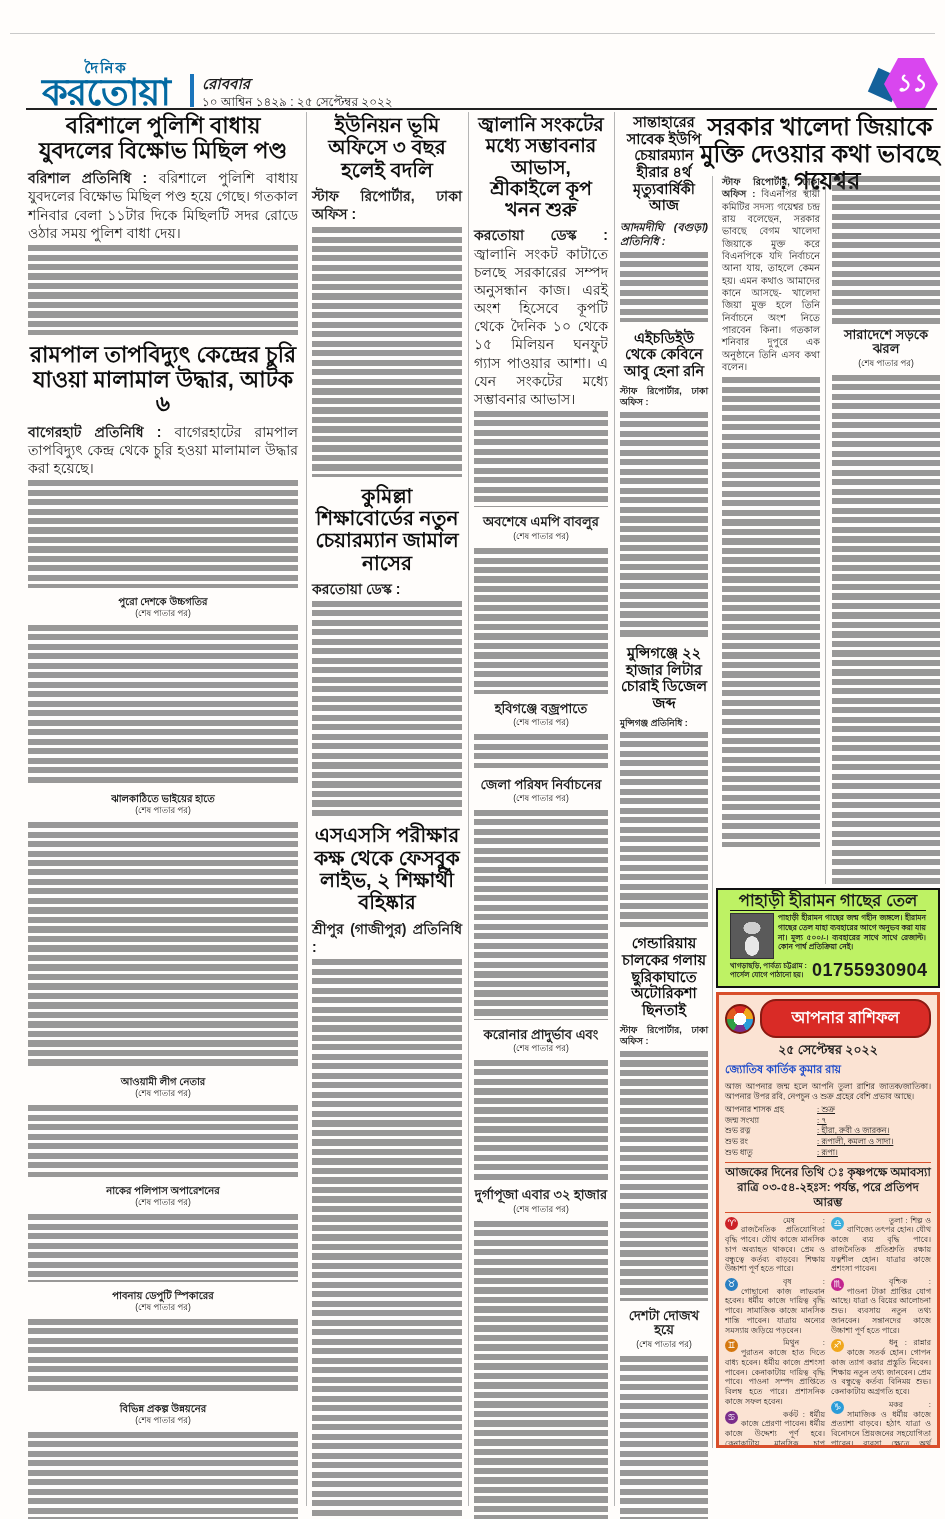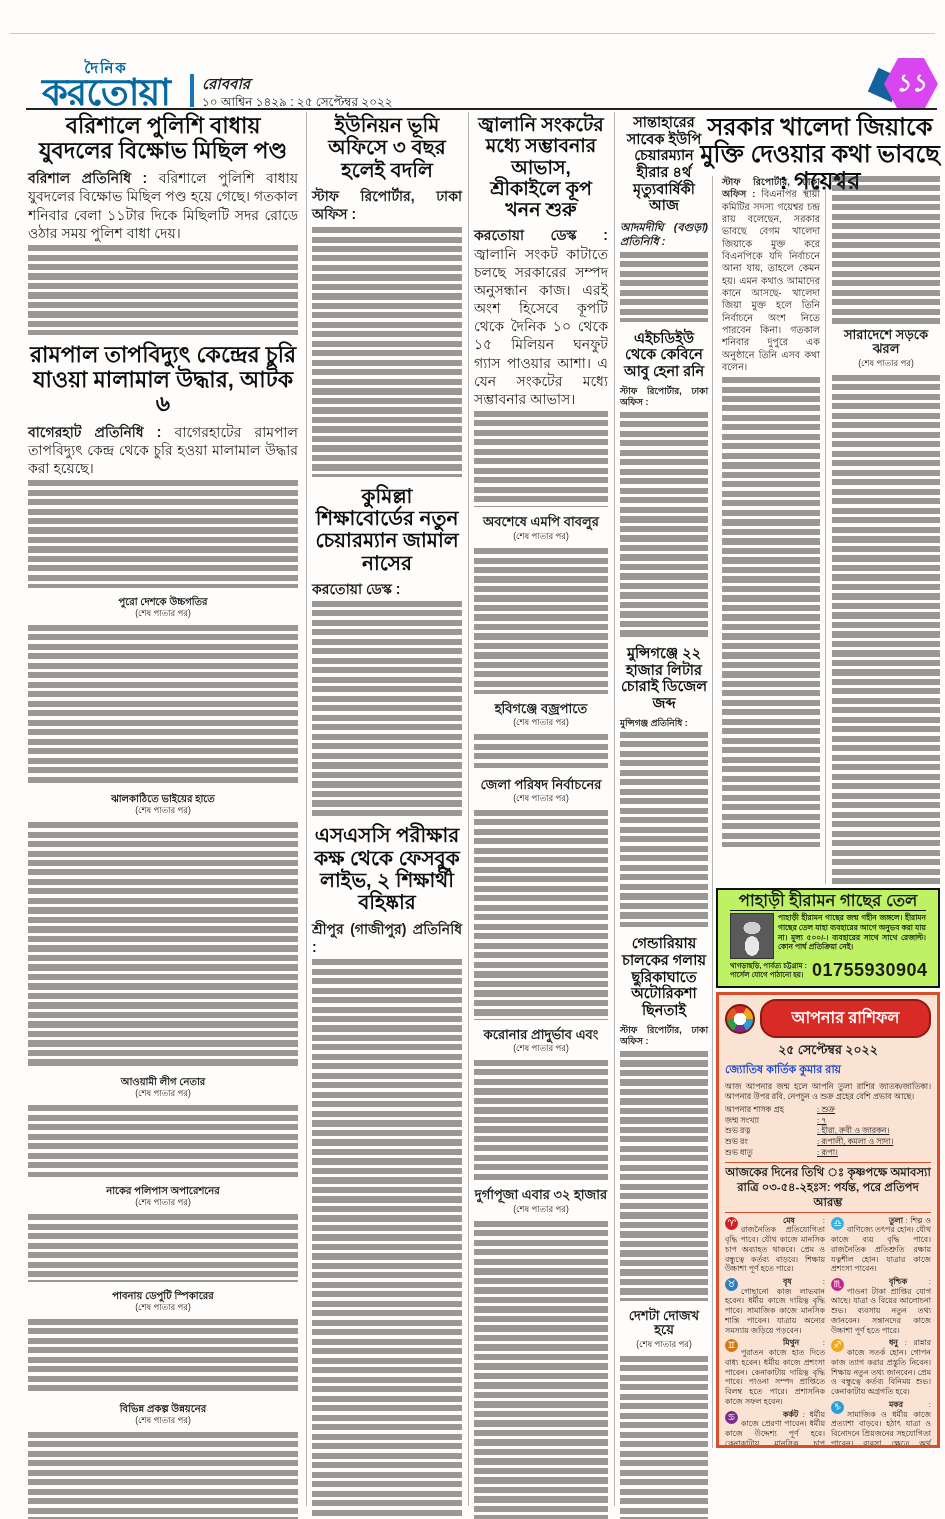--- a/index.html
+++ b/index.html
@@ -61,21 +61,21 @@
   .rf-intro{font-size:8px;line-height:1.3;text-align:justify;}
   .rf-attrs{font-size:8px;margin:2px 0;}
   .rf-row{display:flex;line-height:1.35;}
   .rf-l{flex:0 0 92px;} .rf-v{flex:1;text-decoration:underline;}
   .rf-tithi{font-weight:900;font-size:11.5px;text-align:center;line-height:1.3;margin:3px 0;border-top:1px solid #d94f2b;border-bottom:1px solid #d94f2b;padding:2px 0;}
   .rf-signs{display:flex;gap:6px;}
   .rf-scol{flex:1;}
   .sign{font-size:7.8px;line-height:1.25;text-align:justify;margin-bottom:3px;}
   .sign-ico{float:left;width:13px;height:13px;border-radius:50%;color:#fff;font-size:9px;line-height:13px;
       text-align:center;margin:1px 3px 0 0;font-family:"DejaVu Sans",sans-serif;}
-  .sign b{font-weight:bold;padding-left:42px;}
+  .sign b{font-weight:normal;padding-left:42px;}
 </style>
 </head>
 <body>
 
 <div class="page">
   <div class="toprule"></div>
 
   <div class="brand">
     <div class="t">দৈনিক</div>
     <div class="b">করতোয়া</div>

